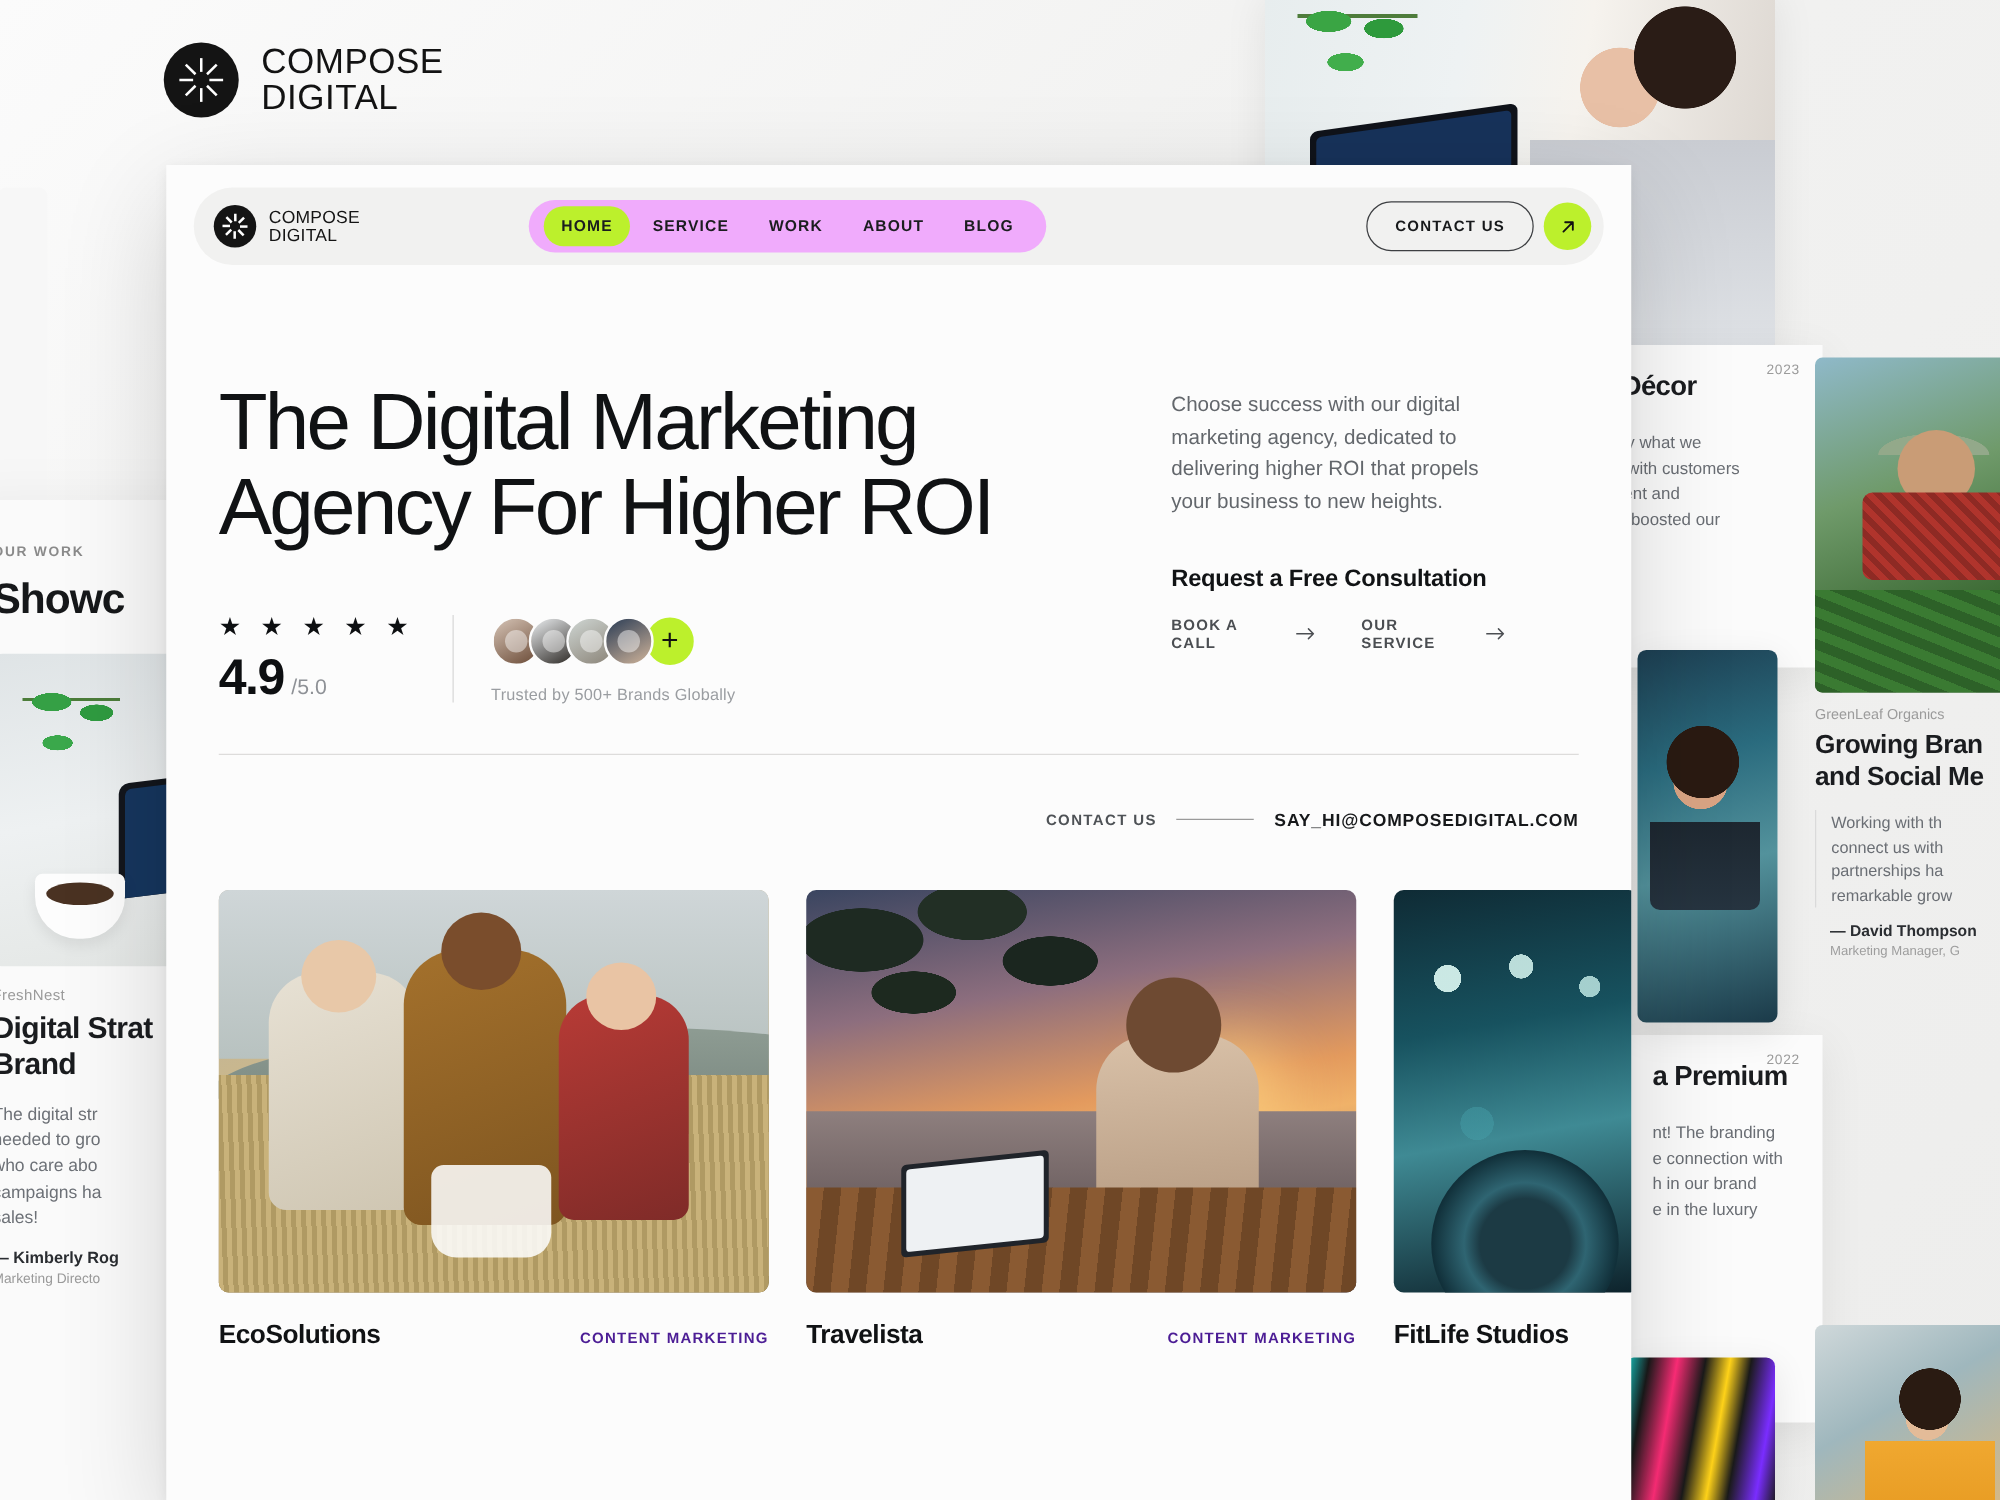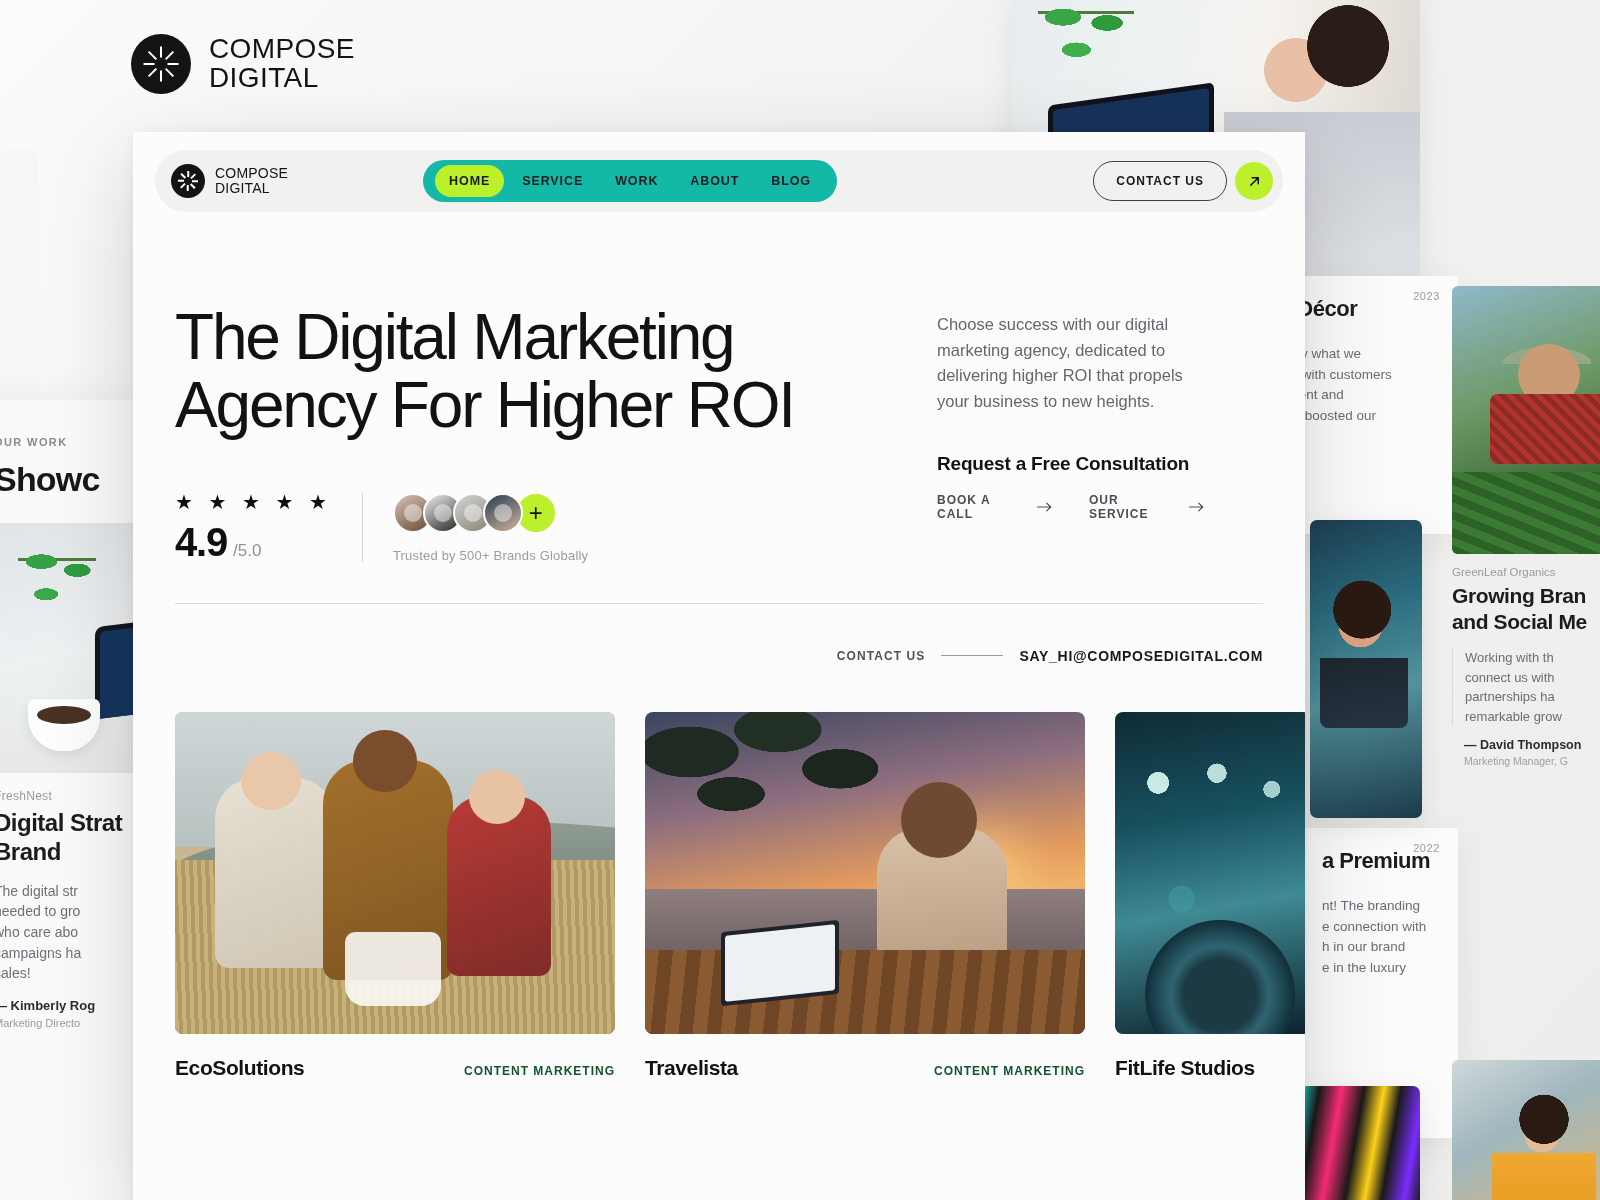--- a/index.html
+++ b/index.html
@@ -182,21 +182,21 @@
   .navbar {
     margin:18px 22px 0 22px; height:62px; border-radius:34px; background:#f1f1f0;
     display:flex; align-items:center; padding:0 10px 0 16px; gap:14px;
   }
   .nav-brand { display:flex; align-items:center; gap:10px; }
   .nav-brand .mark { width:34px; height:34px; border-radius:50%; background:#141414; position:relative; flex:none;}
   .nav-brand .mark i { position:absolute; left:50%; top:50%; width:1.5px; height:6px; background:#fff; transform-origin:50% 50%;}
   .nav-brand .nm { font-size:14px; line-height:1.08; color:#141414; letter-spacing:.2px;}
   .nav-links {
     margin-left:auto; margin-right:auto; display:flex; align-items:flex-start; gap:4px;
-    background:#14b8a6; border-radius:26px; padding:5px 12px;
+    background:#f0abfc; border-radius:26px; padding:5px 12px;
   }
   .nav-links a {
     font-size:12.5px; font-weight:700; letter-spacing:.9px; color:#1b1d1f; text-decoration:none;
     padding:9px 14px; border-radius:20px;
   }
   .nav-links a.active { background:#bcf02c; }
   .nav-right { display:flex; align-items:center; gap:8px; margin-left:auto;}
   .btn-contact {
     border:1px solid #3d3f42; background:transparent; border-radius:26px;
     padding:12px 22px; font-size:12px; font-weight:700; letter-spacing:1px; color:#17191b; cursor:pointer;
@@ -253,21 +253,21 @@
   .subrow .right .lbl { font-size:12px; font-weight:600; letter-spacing:1.1px; color:#4e5256;}
   .subrow .right .line { width:62px; height:1px; background:#9a9a9a;}
   .subrow .right .mail { font-size:14px; font-weight:700; letter-spacing:.7px; color:#16181a;}
 
   
   .projects { margin:48px 0 0 42px; display:flex; gap:30px; }
   .project { width:440px; flex:none; }
   .project .shot { width:440px; height:322px; border-radius:8px; overflow:hidden; position:relative;}
   .project .meta { margin-top:22px; display:flex; align-items:baseline;}
   .project .nm { font-size:21px; font-weight:700; color:#101214; letter-spacing:-.4px;}
-  .project .cat { margin-left:auto; font-size:12px; font-weight:600; letter-spacing:1px; color:#14532d;}
+  .project .cat { margin-left:auto; font-size:12px; font-weight:600; letter-spacing:1px; color:#4c1d95;}
   .project.narrow { width:196px; }
   .project.narrow .shot { width:196px; }
 
   
   #shot-eco { background:linear-gradient(165deg,#b5b0a4 0%,#cbb88c 38%,#a98f5d 68%,#8d7a4f 100%); }
   #shot-eco .sky { position:absolute; inset:0 0 58% 0; background:linear-gradient(180deg,#cfd6d8,#b8c2c0);}
   #shot-eco .hill{ position:absolute; left:-10px; top:34%; width:140%; height:18%;
       background:linear-gradient(180deg,#8e9c93,#7d8b83); border-radius:50% 50% 0 0 / 100% 100% 0 0;}
   #shot-eco .grass{ position:absolute; inset:46% 0 0 0;
       background:repeating-linear-gradient(88deg,#c9b27a 0 4px,#b09a63 4px 8px), linear-gradient(180deg,#c4ab70,#8f7b4a);}

